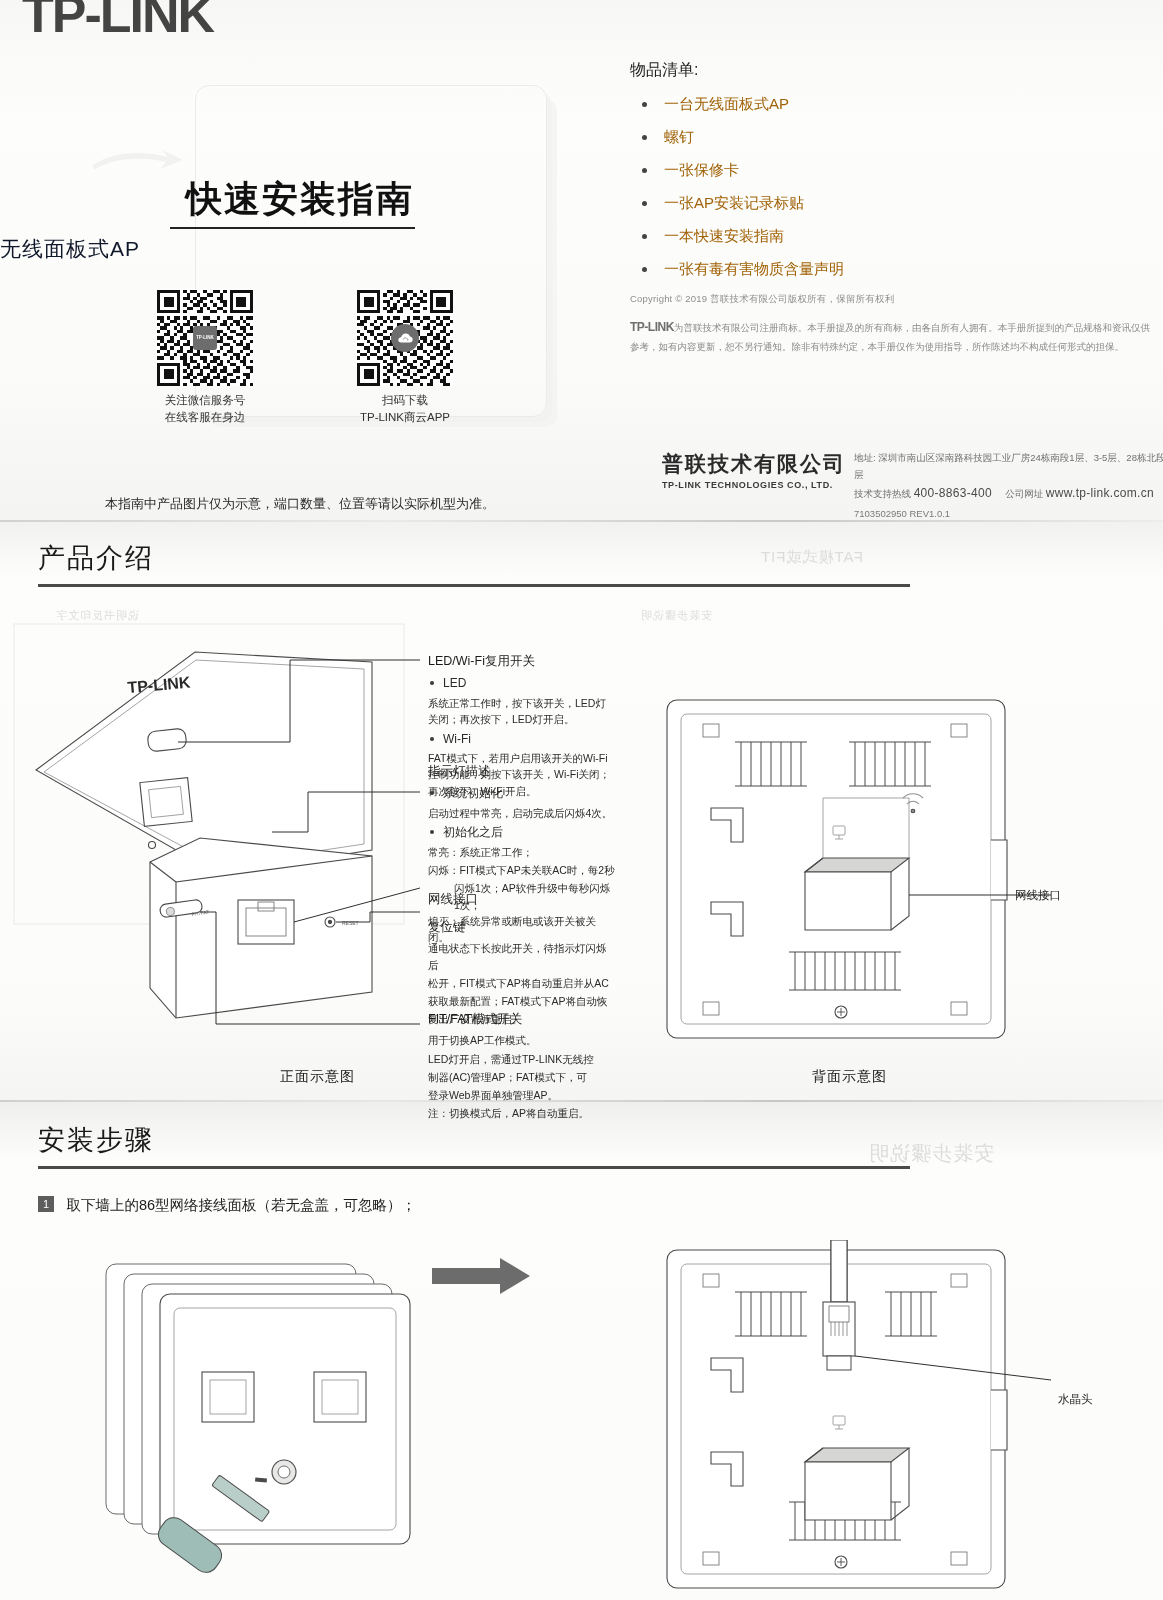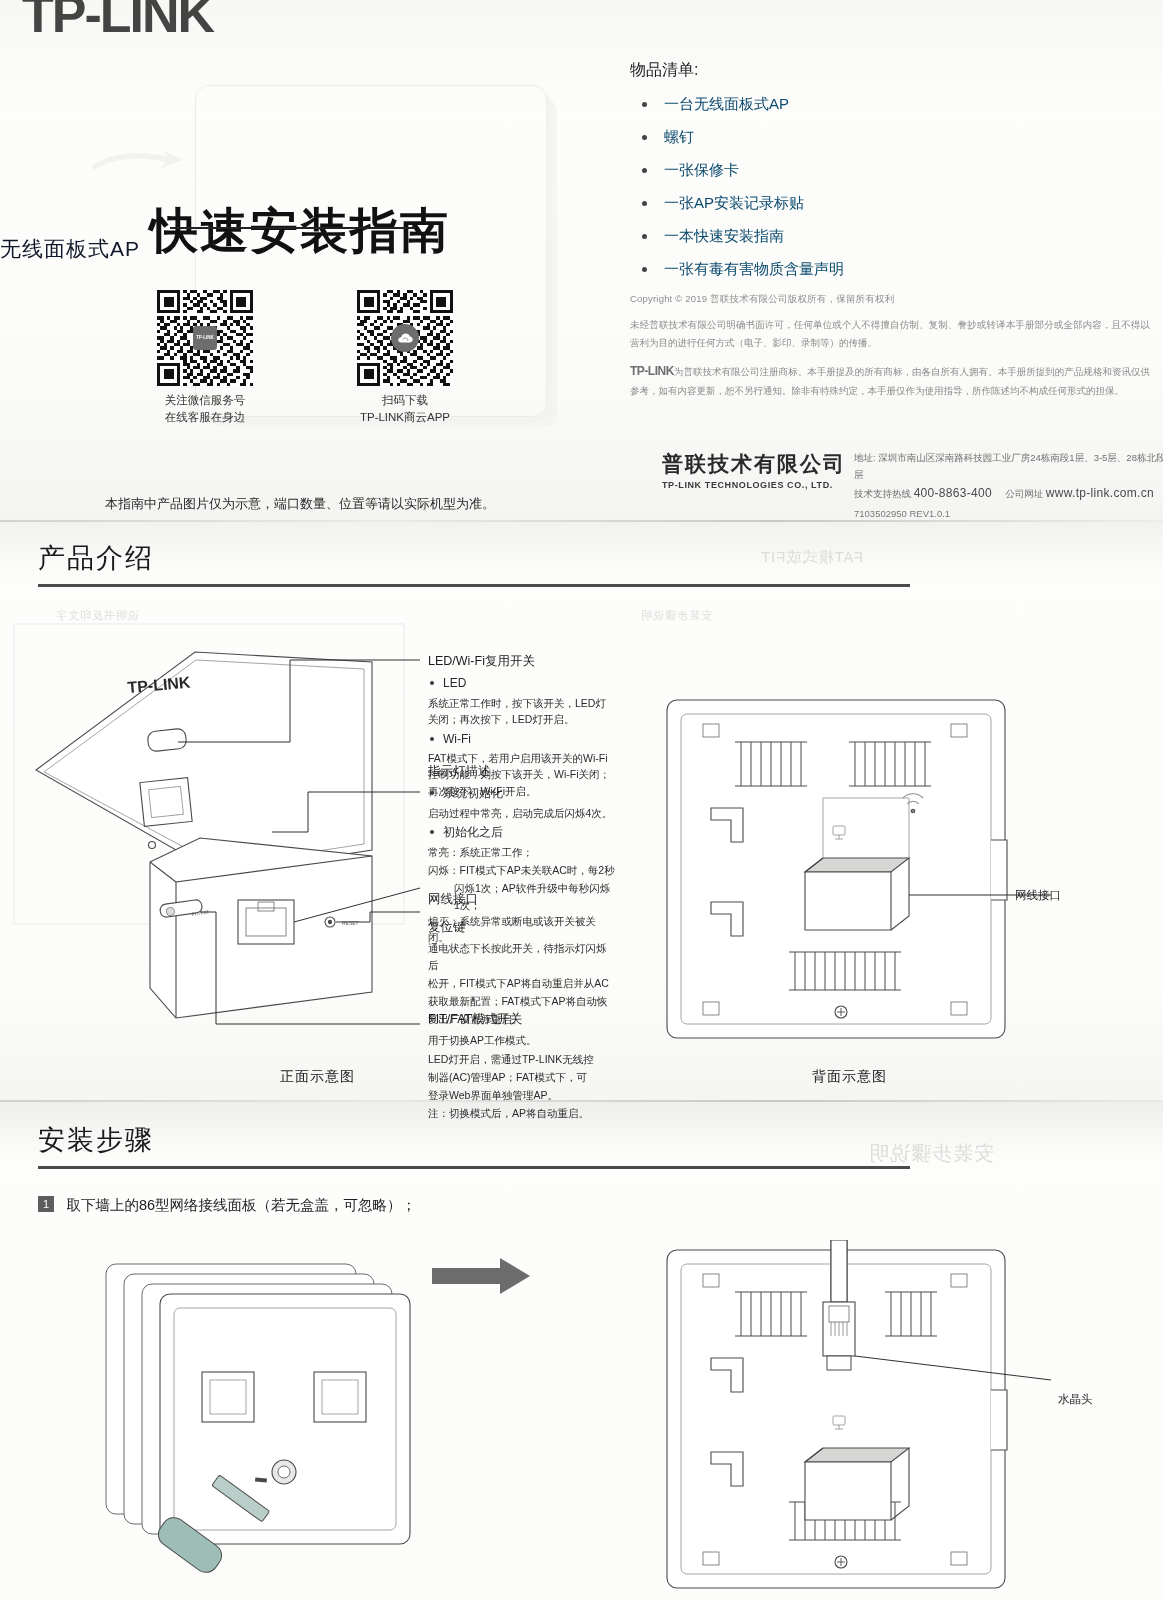--- a/index.html
+++ b/index.html
@@ -34,21 +34,21 @@
     position:absolute;left:195px;top:45px;width:350px;height:330px;
     border:1px solid #e6e6e4;border-radius:14px;
     box-shadow:6px 6px 0 -1px #f0f0ee, 12px 12px 0 -2px #f3f3f1;
     opacity:.75;
   }
   .ghost-arrow{
     position:absolute;left:90px;top:108px;width:95px;height:26px;opacity:.35;
   }
   .guide-title{
     position:absolute;left:0;right:0;top:135px;text-align:center;
-    font-size:48px;font-weight:bold;letter-spacing:2px;color:#111;margin-top:24px;
+    font-size:36px;font-weight:bold;letter-spacing:2px;color:#111;
   }
   .guide-rule{
     position:absolute;left:170px;top:187px;width:245px;height:2px;background:#222;
   }
   .guide-sub{
     position:absolute;left:0;right:0;top:195px;
     font-size:21px;color:#0f172a;letter-spacing:1px;
   }
 
   .qr-row{position:absolute;left:140px;top:250px;width:330px;display:flex;justify-content:space-between;}
@@ -67,21 +67,21 @@
   .cover-note{
     position:absolute;left:0;top:455px;width:600px;text-align:center;
     font-size:13px;color:#262626;
   }
 
   
   .cover-right{position:absolute;left:630px;top:60px;width:520px;}
   .pack-title{font-size:16px;color:#1f1f1f;margin-bottom:14px;}
   .pack-list{list-style:none;margin:0;padding:0;}
   .pack-list li{
-    font-size:15px;color:#0c4a6e;margin:0 0 14px 0;padding-left:34px;position:relative;
+    font-size:15px;color:#a16207;margin:0 0 14px 0;padding-left:34px;position:relative;
   }
   .pack-list li:before{
     content:"";position:absolute;left:12px;top:7px;width:5px;height:5px;border-radius:50%;background:#444;
   }
 
   .decl-h{font-size:20px;color:#6a6a6a;margin-top:42px;margin-bottom:7px;}
   .decl-cp{font-size:9.5px;color:#8e8e8e;margin-bottom:10px;letter-spacing:.2px;}
   .decl-p{font-size:9.5px;color:#8a8a8a;line-height:1.85;margin:0 0 9px 0;text-align:justify;}
   .decl-p .tpm{font-weight:bold;color:#6f6f6f;font-size:12px;letter-spacing:-.5px;}
 
@@ -611,21 +611,20 @@
     <ul class="pack-list">
       <li>一台无线面板式AP</li>
       <li>螺钉</li>
       <li>一张保修卡</li>
       <li>一张AP安装记录标贴</li>
       <li>一本快速安装指南</li>
       <li>一张有毒有害物质含量声明</li>
     </ul>
 
     <div class="decl-cp">Copyright © 2019  普联技术有限公司版权所有，保留所有权利</div>
-    <p class="decl-p">未经普联技术有限公司明确书面许可，任何单位或个人不得擅自仿制、复制、誊抄或转译本手册部分或全部内容，且不得以营利为目的进行任何方式（电子、影印、录制等）的传播。</p>
     <p class="decl-p"><span class="tpm">TP-LINK</span><span>为普联技术有限公司注册商标。本手册提及的所有商标，由各自所有人拥有。本手册所提到的产品规格和资讯仅供参考，如有内容更新，恕不另行通知。除非有特殊约定，本手册仅作为使用指导，所作陈述均不构成任何形式的担保。</span></p>
   </div>
 
   <div class="co-block">
     <div class="co-name">
       <div class="co-cn">普联技术有限公司</div>
       <div class="co-en">TP-LINK TECHNOLOGIES CO., LTD.</div>
     </div>
     <div class="co-info">
       <div>

